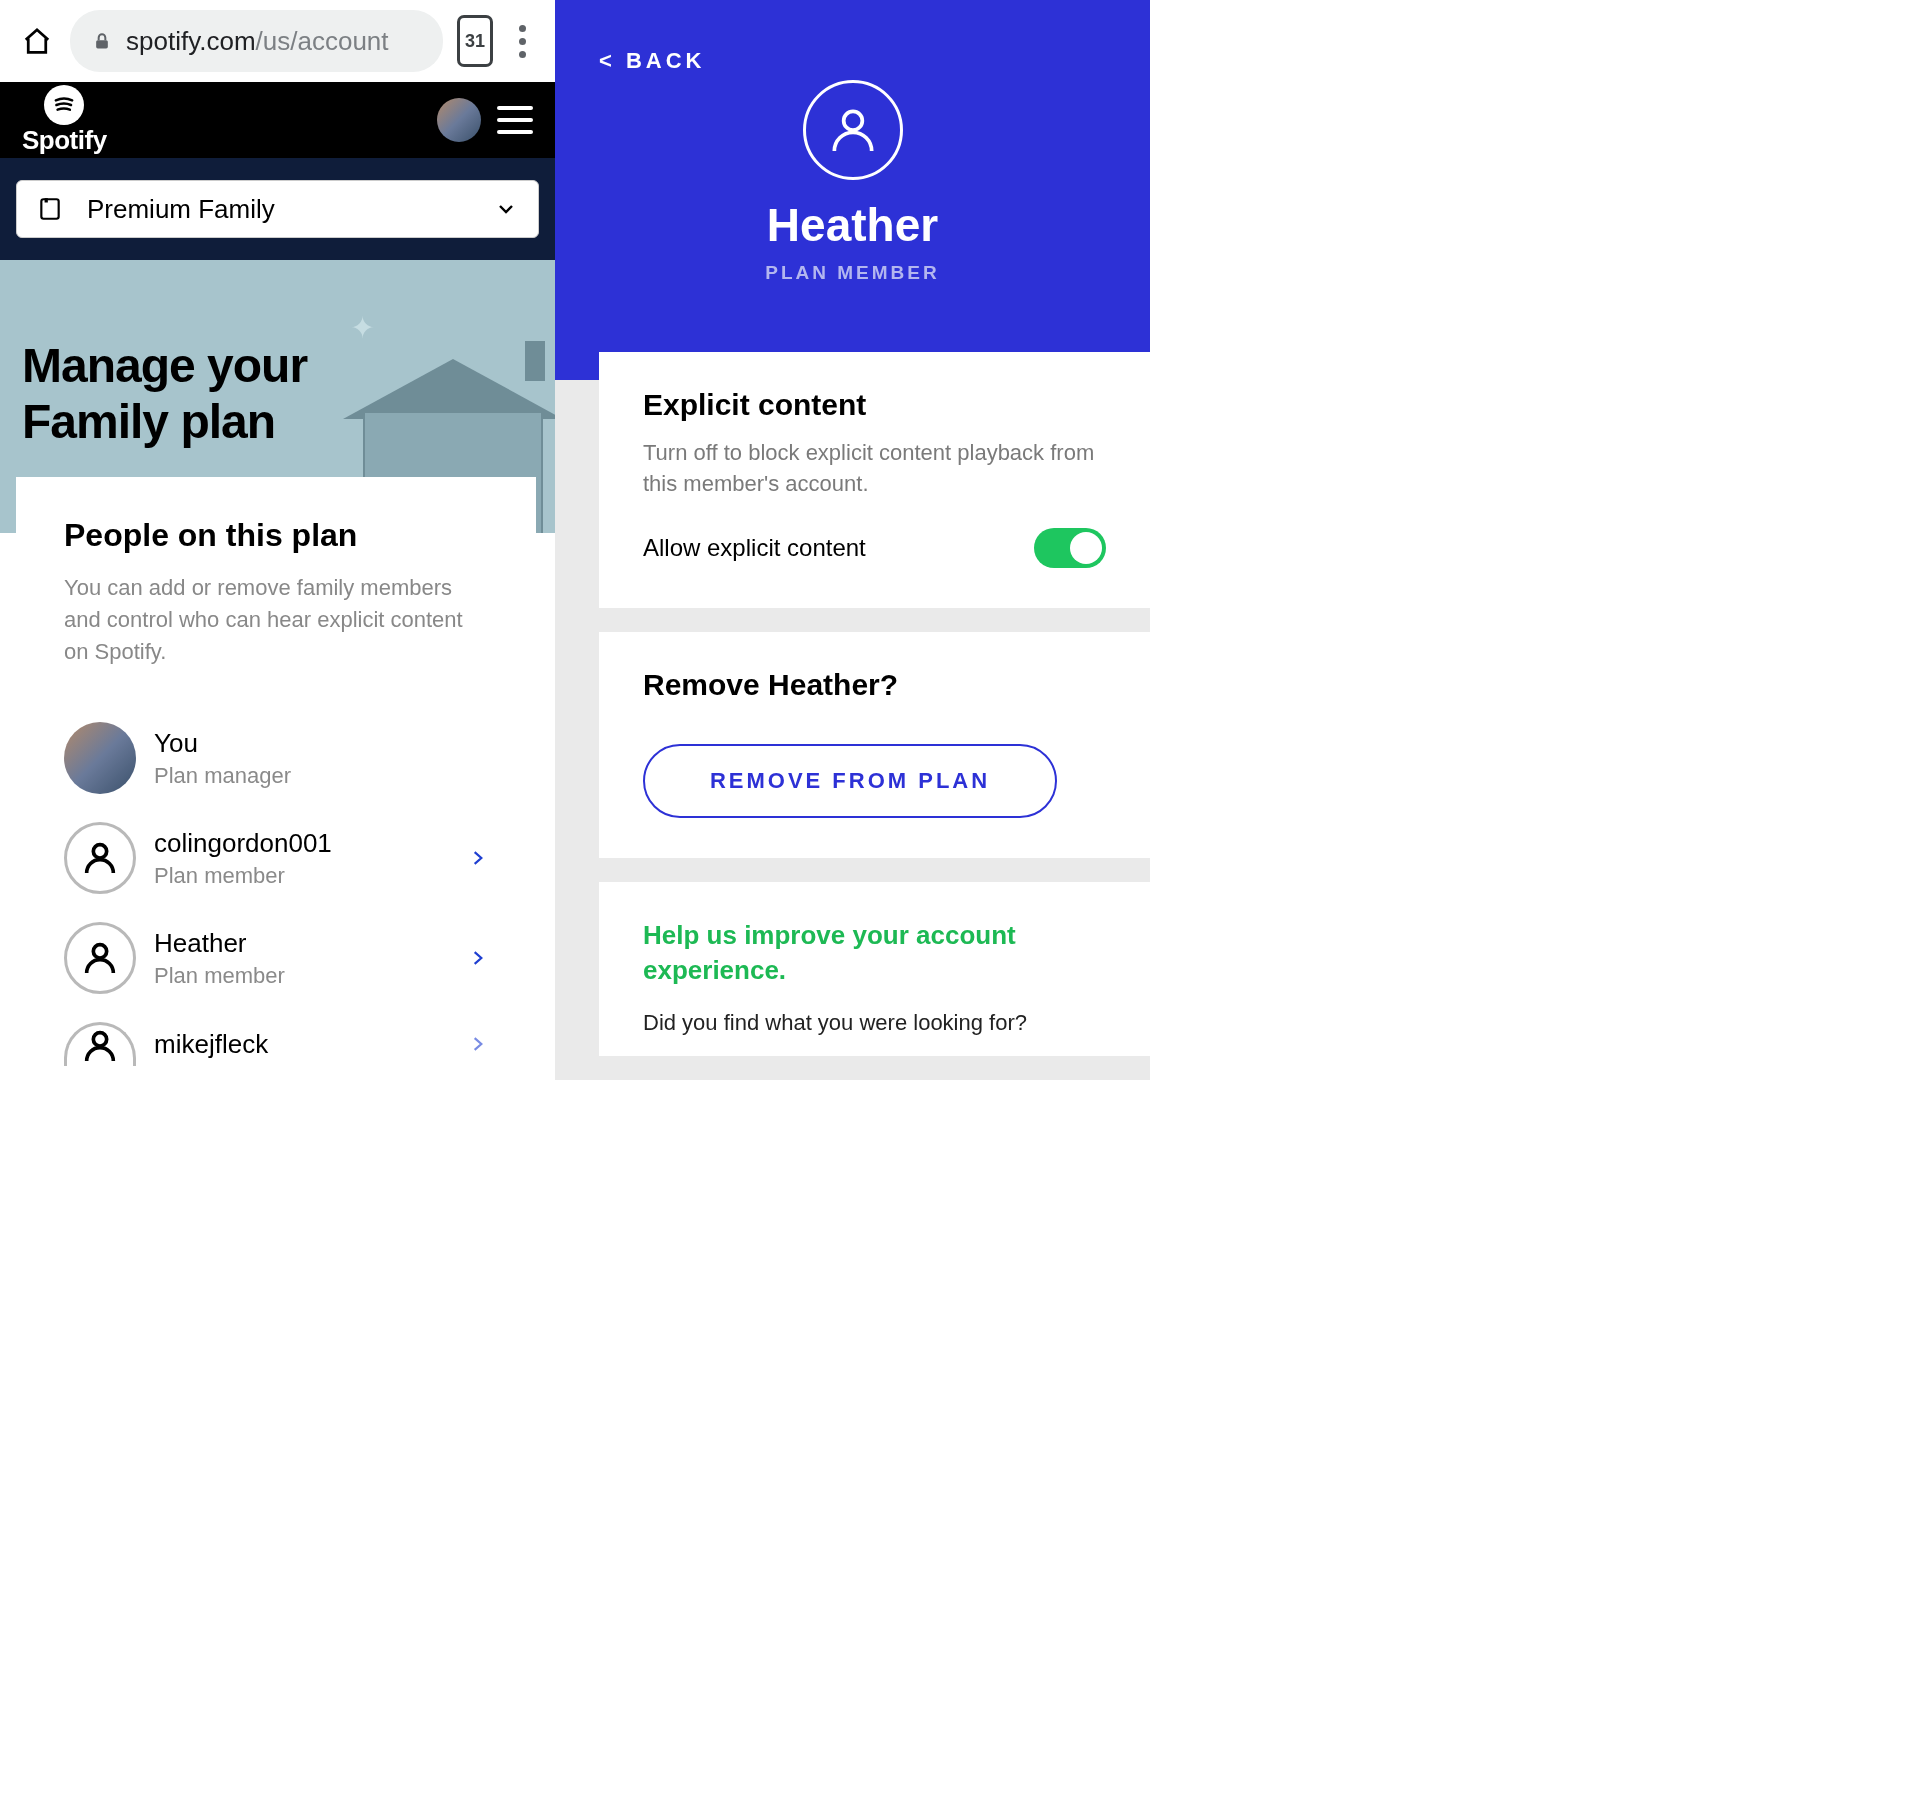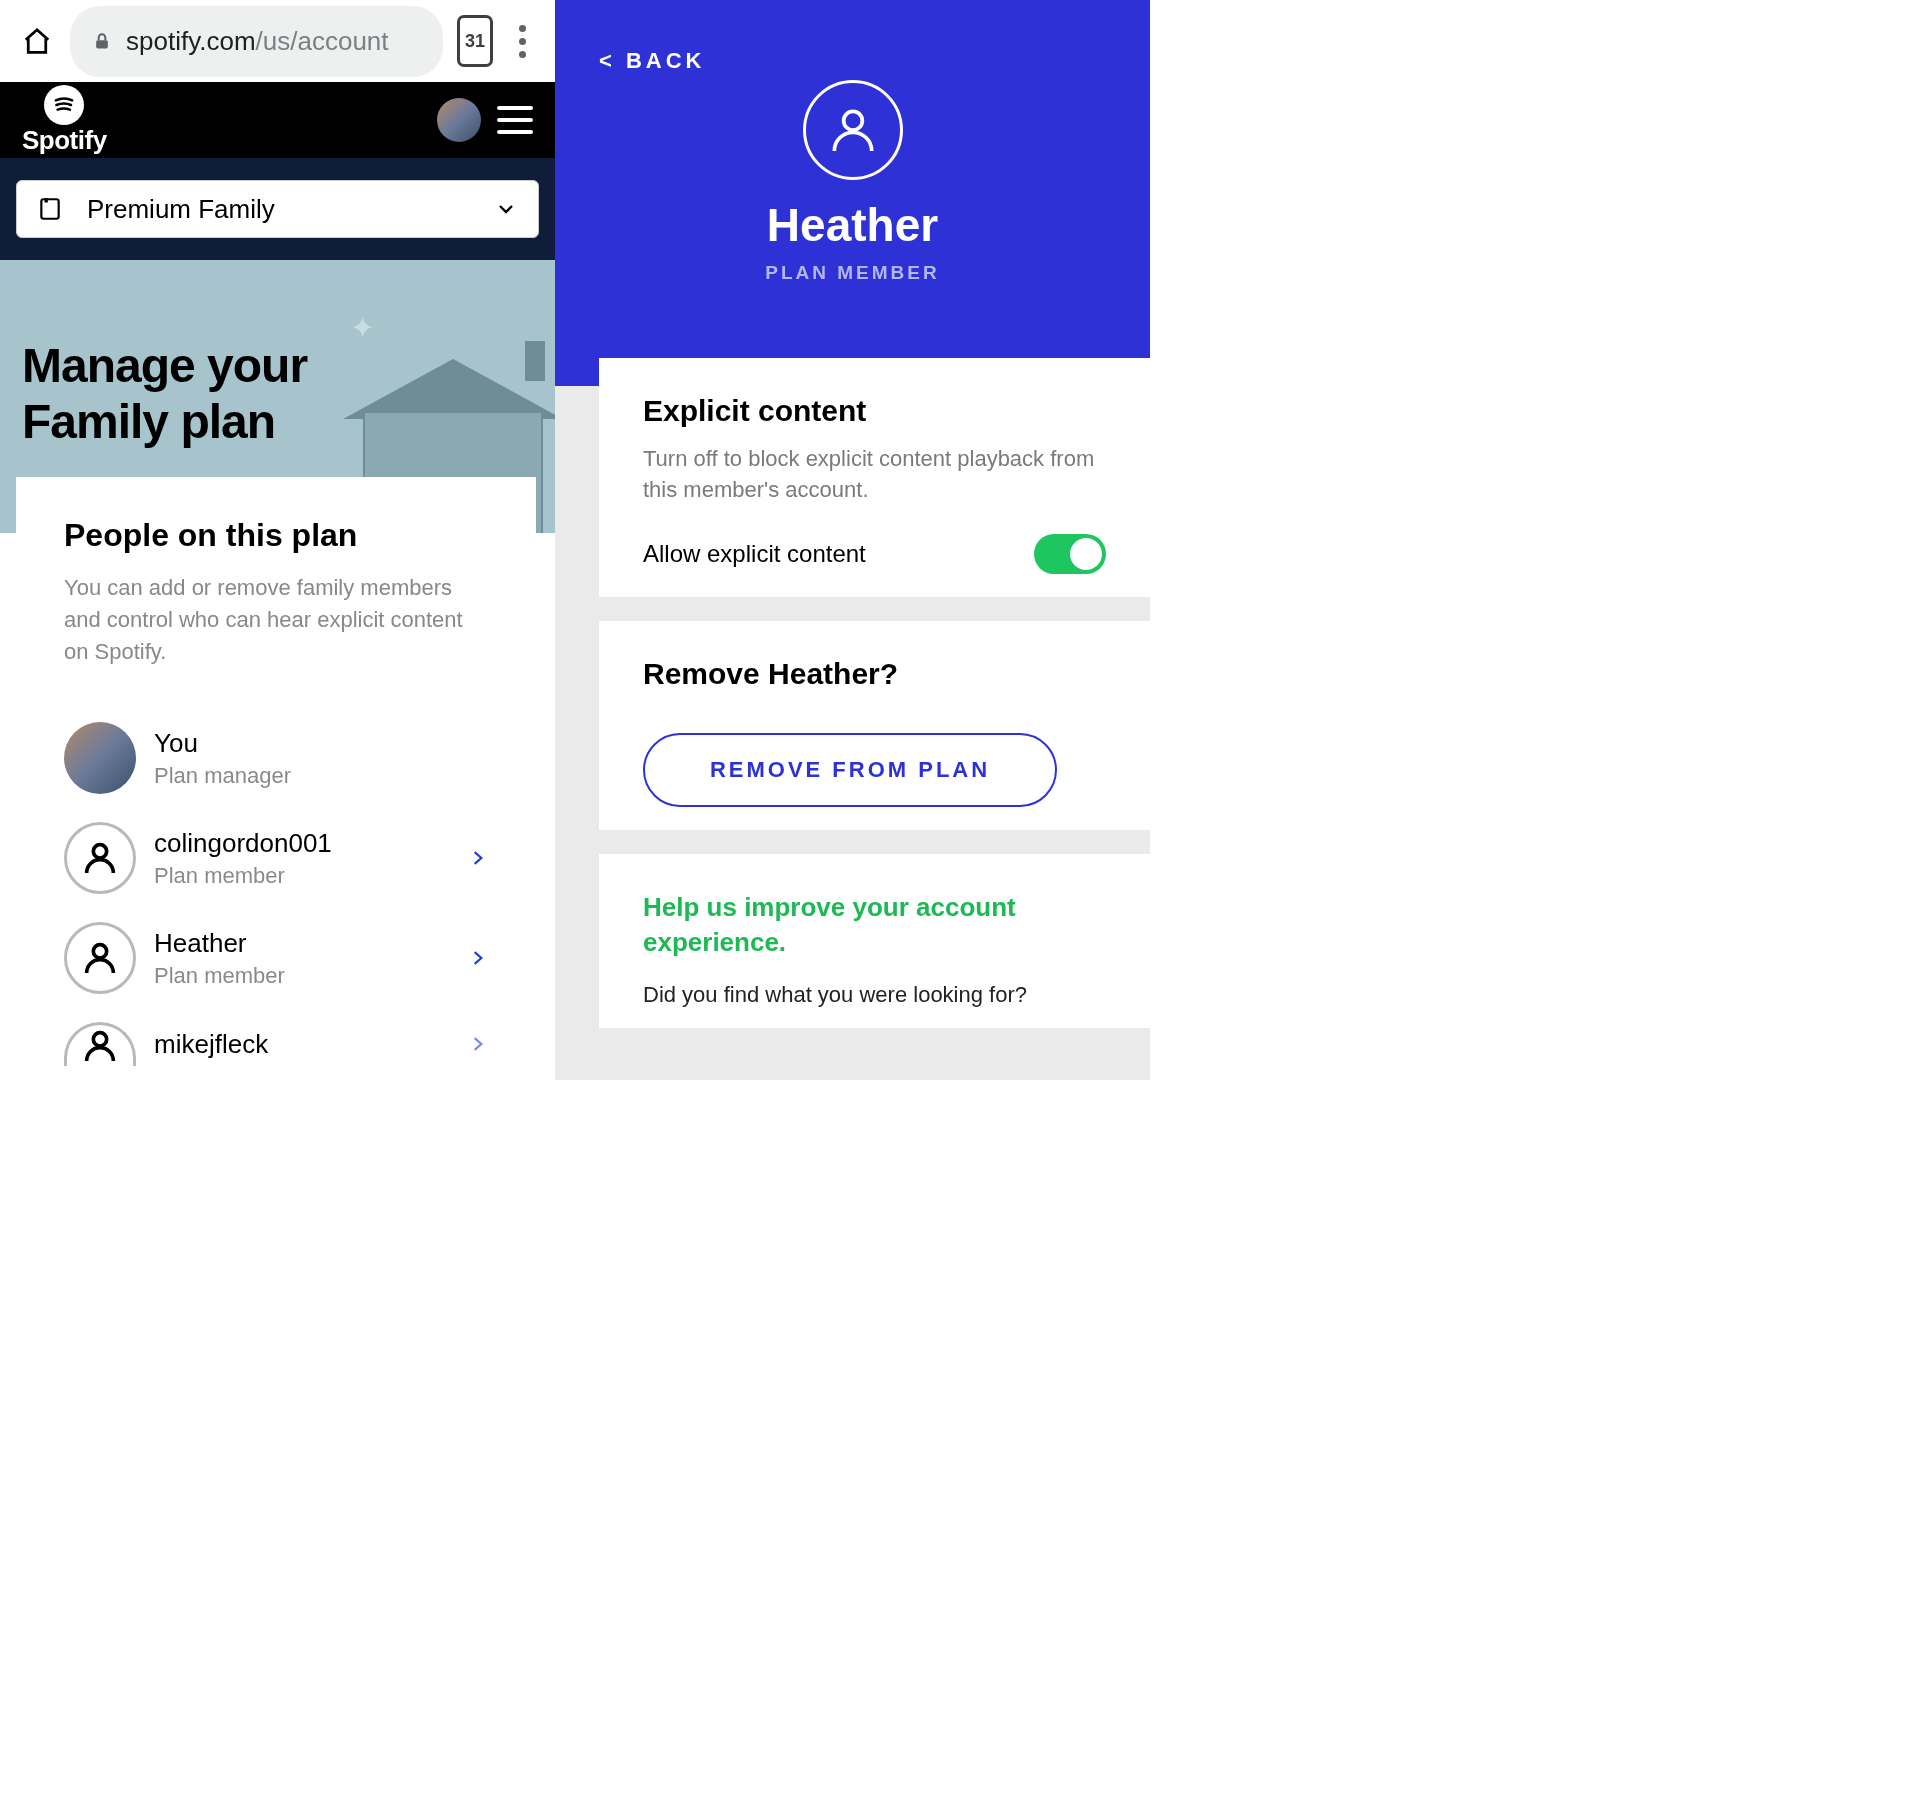--- a/index.html
+++ b/index.html
@@ -34,21 +34,21 @@
     padding: 0 18px;
     gap: 14px;
     background: #fff;
   }
   .home-btn {
     width: 38px; height: 38px;
     display: flex; align-items: center; justify-content: center;
   }
   .url-pill {
     flex: 1;
-    height: 71px;
+    height: 62px;
     background: #eef0f0;
     border-radius: 30px;
     display: flex;
     align-items: center;
     padding: 0 22px;
     gap: 14px;
     overflow: hidden;
   }
   .url-text { font-size: 26px; color: #202124; white-space: nowrap; }
   .url-text .dim { color: #7c8084; }
@@ -207,21 +207,21 @@
     text-align: center;
     font-size: 22px; font-weight: 800; letter-spacing: 3px;
   }
   .fb-title { font-size: 26px; font-weight: 800; color: #1db954; line-height: 1.35; margin-bottom: 22px; }
   .fb-q { font-size: 22px; color: #222; }
 
   
   .stroke { stroke: currentColor; fill: none; stroke-width: 2.2; }
 
   
-  .rcard2 { background:#fff; margin:0 0 24px 44px; padding:36px 44px 23px 44px; }
+  .rcard2 { background:#fff; margin:0 0 24px 44px; padding:36px 44px 40px 44px; }
   .rcard2.first { margin-top:-28px; position: relative; z-index:2;}
 </style>
 </head>
 <body>
 
 <div class="left-pane">
 
   <div class="browser-chrome">
     <div class="home-btn">
       <svg width="30" height="30" viewBox="0 0 24 24">

